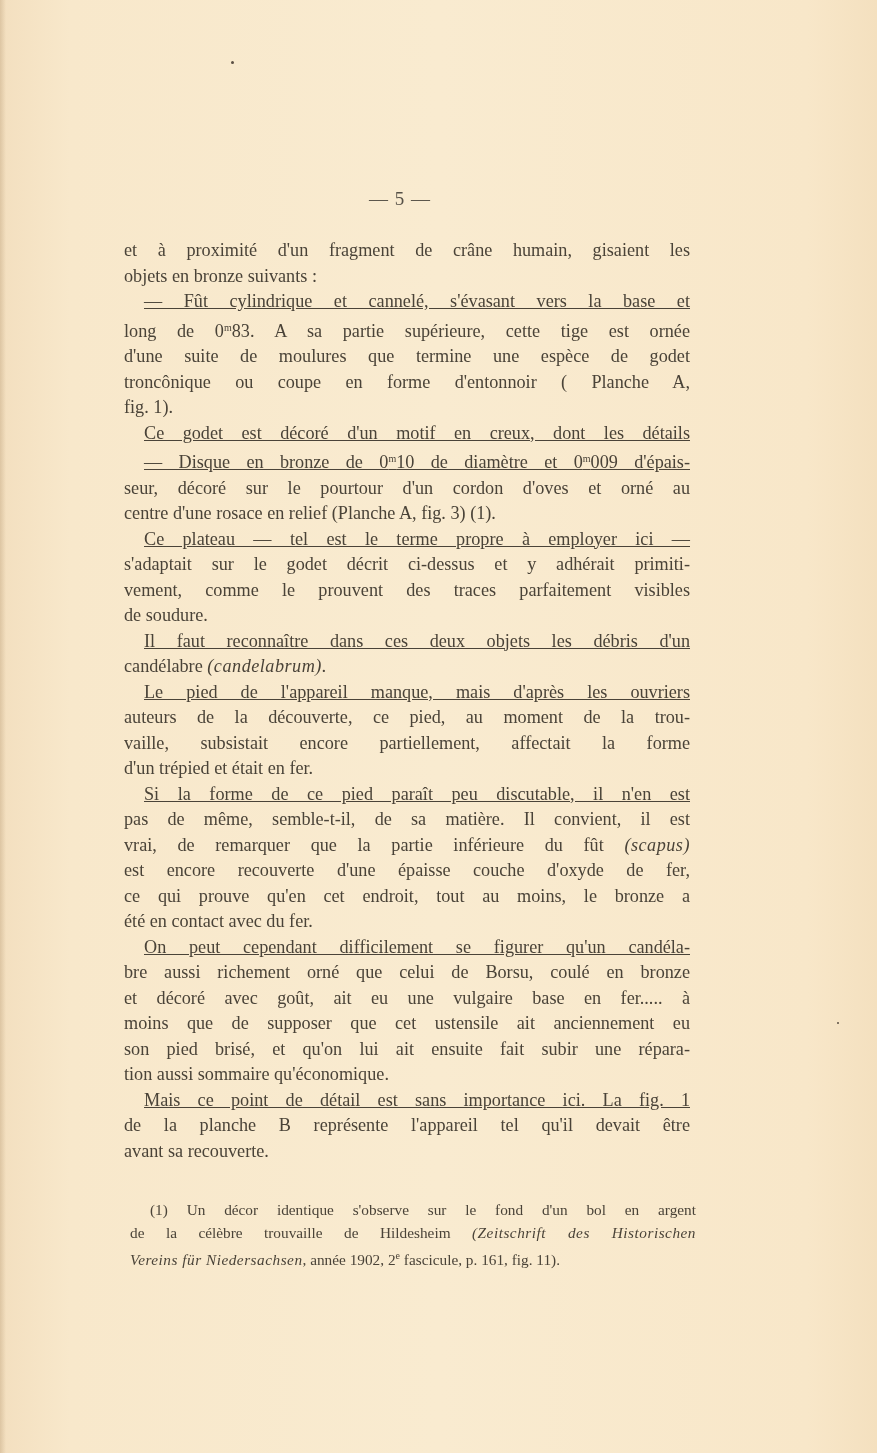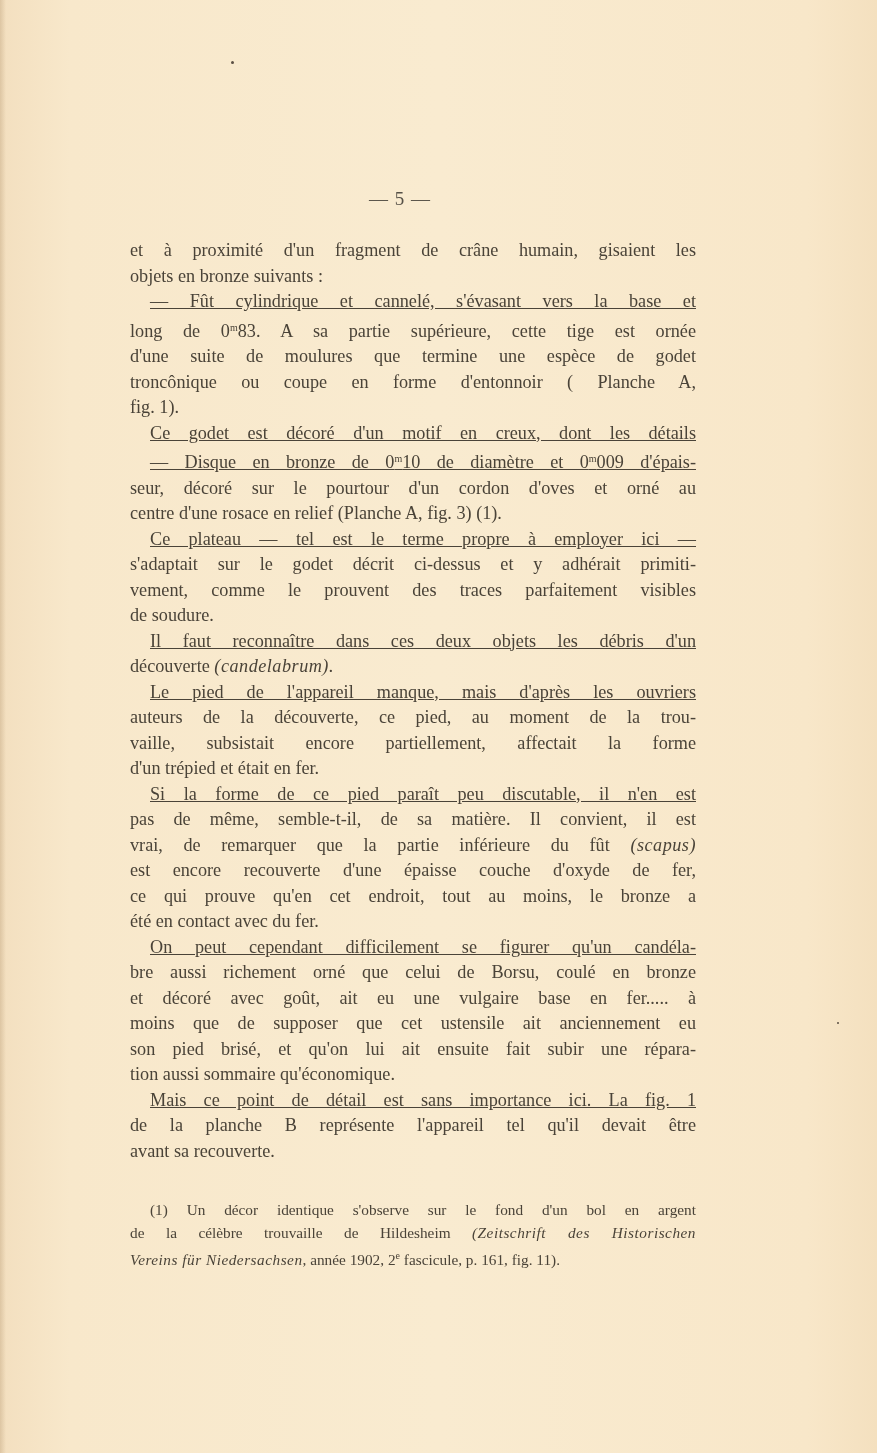--- a/index.html
+++ b/index.html
@@ -10,21 +10,21 @@
       font-family: "Liberation Serif", "DejaVu Serif", serif;
       color: #4a4238;
       position: relative;
     }
     .page { position: absolute; left: 0; top: 0; width: 877px; height: 1453px; }
     .page-number {
       position: absolute; top: 188px; left: 0; width: 800px; text-align: center;
       font-size: 19px; color: #555047; letter-spacing: 1px;
     }
     .body-text {
-      position: absolute; left: 130px; top: 238px; width: 566px;
+      position: absolute; left: 124px; top: 238px; width: 566px;
       font-size: 18.2px; line-height: 25.5px; color: #4a4338;
       text-align: justify;
     }
     .body-text .line { display: block; text-align: justify; text-align-last: justify; white-space: nowrap; }
     .body-text .line.last { text-align-last: left; }
     .body-text .line.ind { padding-left: 20px; text-decoration: underline; }
     em { font-style: italic; letter-spacing: 0.5px; }
     sup { font-size: 10px; vertical-align: 6px; }
     .footnote {
       position: absolute; left: 130px; top: 1198px; width: 566px;
@@ -56,21 +56,21 @@
     <span class="line last">fig. 1).</span>
     <span class="line ind">Ce godet est décoré d'un motif en creux, dont les détails</span>
     <span class="line ind"><span>— Disque en bronze de 0</span><sup>m</sup><span>10 de diamètre et 0</span><sup>m</sup><span>009 d'épais-</span></span>
     <span class="line">seur, décoré sur le pourtour d'un cordon d'oves et orné au</span>
     <span class="line last">centre d'une rosace en relief (Planche A, fig. 3) (1).</span>
     <span class="line ind">Ce plateau — tel est le terme propre à employer ici —</span>
     <span class="line">s'adaptait sur le godet décrit ci-dessus et y adhérait primiti-</span>
     <span class="line">vement, comme le prouvent des traces parfaitement visibles</span>
     <span class="line last">de soudure.</span>
     <span class="line ind">Il faut reconnaître dans ces deux objets les débris d'un</span>
-    <span class="line last"><span>découverte </span><em>(candelabrum).</em></span>
+    <span class="line last"><span>candélabre </span><em>(candelabrum).</em></span>
     <span class="line ind">Le pied de l'appareil manque, mais d'après les ouvriers</span>
     <span class="line">auteurs de la découverte, ce pied, au moment de la trou-</span>
     <span class="line">vaille, subsistait encore partiellement, affectait la forme</span>
     <span class="line last">d'un trépied et était en fer.</span>
     <span class="line ind">Si la forme de ce pied paraît peu discutable, il n'en est</span>
     <span class="line">pas de même, semble-t-il, de sa matière. Il convient, il est</span>
     <span class="line"><span>vrai, de remarquer que la partie inférieure du fût </span><em>(scapus)</em></span>
     <span class="line">est encore recouverte d'une épaisse couche d'oxyde de fer,</span>
     <span class="line">ce qui prouve qu'en cet endroit, tout au moins, le bronze a</span>
     <span class="line last">été en contact avec du fer.</span>

